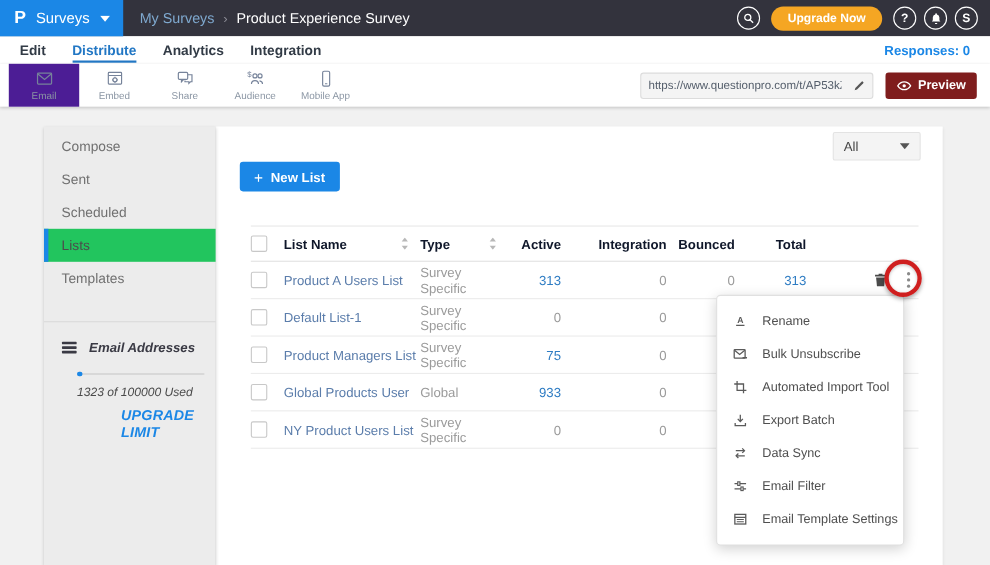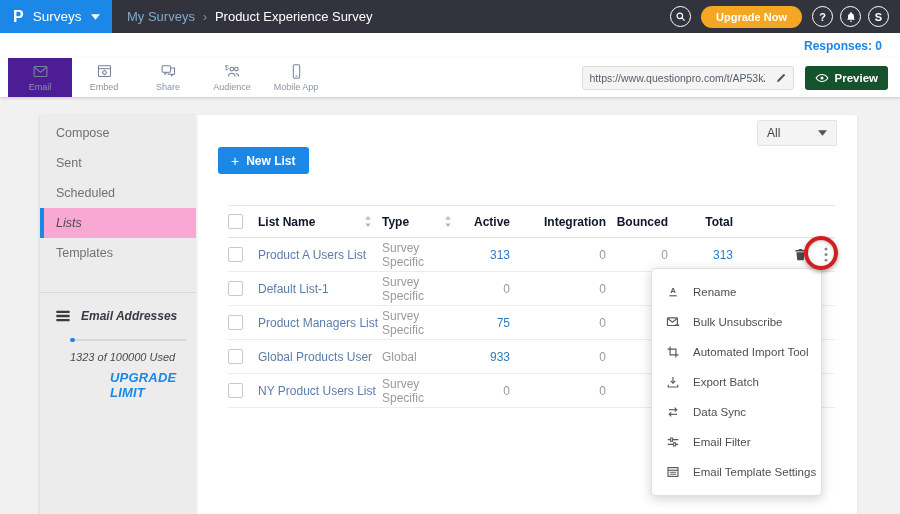--- a/index.html
+++ b/index.html
@@ -34,27 +34,27 @@
 
   
   .toolbar { height:39px; background:#fff; display:flex; align-items:center; padding:0 12px 0 8px; box-shadow:0 1px 3px rgba(0,0,0,.18); position:relative; z-index:2; }
   .channel { width:64px; height:39px; display:flex; flex-direction:column; align-items:center; justify-content:center; gap:2px; color:#76839a; cursor:pointer; }
   .channel.active { background:#4c1d95; }
   .ch-icon svg { width:17px; height:17px; }
   .ch-label { font-size:9px; color:#8a95a3; }
   .url-box { margin-left:auto; width:212px; height:24px; background:#f4f4f4; border:1px solid #dcdcdc; border-radius:3px; display:flex; align-items:center; overflow:hidden; }
   .url-input { flex:1; min-width:0; border:0; outline:none; background:transparent; font-size:10.5px; color:#545e6b; padding:0 4px 0 7px; font-family:"Liberation Sans", sans-serif; }
   .url-edit { width:24px; height:100%; display:flex; align-items:center; justify-content:center; cursor:pointer; }
-  .preview-btn { margin-left:11px; height:24px; background:#14532d; color:#fff; border:0; border-radius:3px; display:flex; align-items:center; gap:6px; padding:0 10px; font-size:11.5px; font-weight:bold; cursor:pointer; }
+  .preview-btn { margin-left:11px; height:24px; background:#7f1d1d; color:#fff; border:0; border-radius:3px; display:flex; align-items:center; gap:6px; padding:0 10px; font-size:11.5px; font-weight:bold; cursor:pointer; }
 
   
   .sidebar { position:absolute; left:40px; top:115px; bottom:0; width:156px; background:#ececec; box-shadow:0 1px 3px rgba(0,0,0,.18); z-index:1; }
   .side-items { padding-top:3px; }
   .side-item { height:30px; display:flex; align-items:center; padding-left:12px; border-left:4px solid transparent; font-size:12.5px; color:#707070; cursor:pointer; }
-  .side-item.active { background:#f9a8d4; border-left-color:#1b87e6; color:#4c4c4c;font-style:italic; }
+  .side-item.active { background:#22c55e; border-left-color:#1b87e6; color:#4c4c4c; }
   .side-divider { border-top:1px solid #d9d9d9; margin-top:24px; }
   .email-section { padding:15px 10px 0 15px;font-style:italic; }
   .email-header { display:flex; align-items:center; gap:10px; }
   .email-header svg { width:16px; height:16px; }
   .email-title { font-size:12px; font-weight:bold; color:#3a3a44; }
   .progress { margin:15px 0 0 15px; width:116px; height:2px; background:#d8d8d8; position:relative; border-radius:1px; }
   .progress-fill { position:absolute; left:0; top:-1px; width:5px; height:4px; background:#1b87e6; border-radius:2px; }
   .usage { margin:10px 0 0 15px; font-size:11px; color:#4a4a4a; }
   .upgrade-limit { margin:7px 0 0 15px; font-size:13px; font-weight:bold; color:#1b87e6; letter-spacing:.2px; cursor:pointer;padding-left:40px; }
 
@@ -125,20 +125,26 @@
             <path d="M12 2a1.5 1.5 0 0 1 1.5 1.5v.9A6 6 0 0 1 18 10v5l1.8 2.3H4.2L6 15v-5a6 6 0 0 1 4.5-5.6v-.9A1.5 1.5 0 0 1 12 2z"></path>
             <path d="M9.8 19.6a2.2 2.2 0 0 0 4.4 0z"></path>
           </svg>
         </span>
       </span>
     <span class="hicon">S</span>
   </div>
 </div>
 
 <div class="subnav">
+  <span style="display:flex;gap:24px;">
+      <span class="tab">Edit</span>
+      <span class="tab active">Distribute</span>
+      <span class="tab">Analytics</span>
+      <span class="tab">Integration</span>
+    </span>
   <span class="responses">Responses: 0</span>
 </div>
 
 <div class="toolbar">
   <span style="display:flex;align-items:center;height:39px;">
       <span class="channel active">
         <span class="ch-icon">
           <svg viewBox="0 0 24 24" fill="none" stroke="currentColor" stroke-width="1.6">
             <rect x="3" y="5" width="18" height="14" rx="1"></rect>
             <path d="M3.5 6l8.5 7 8.5-7"></path>

